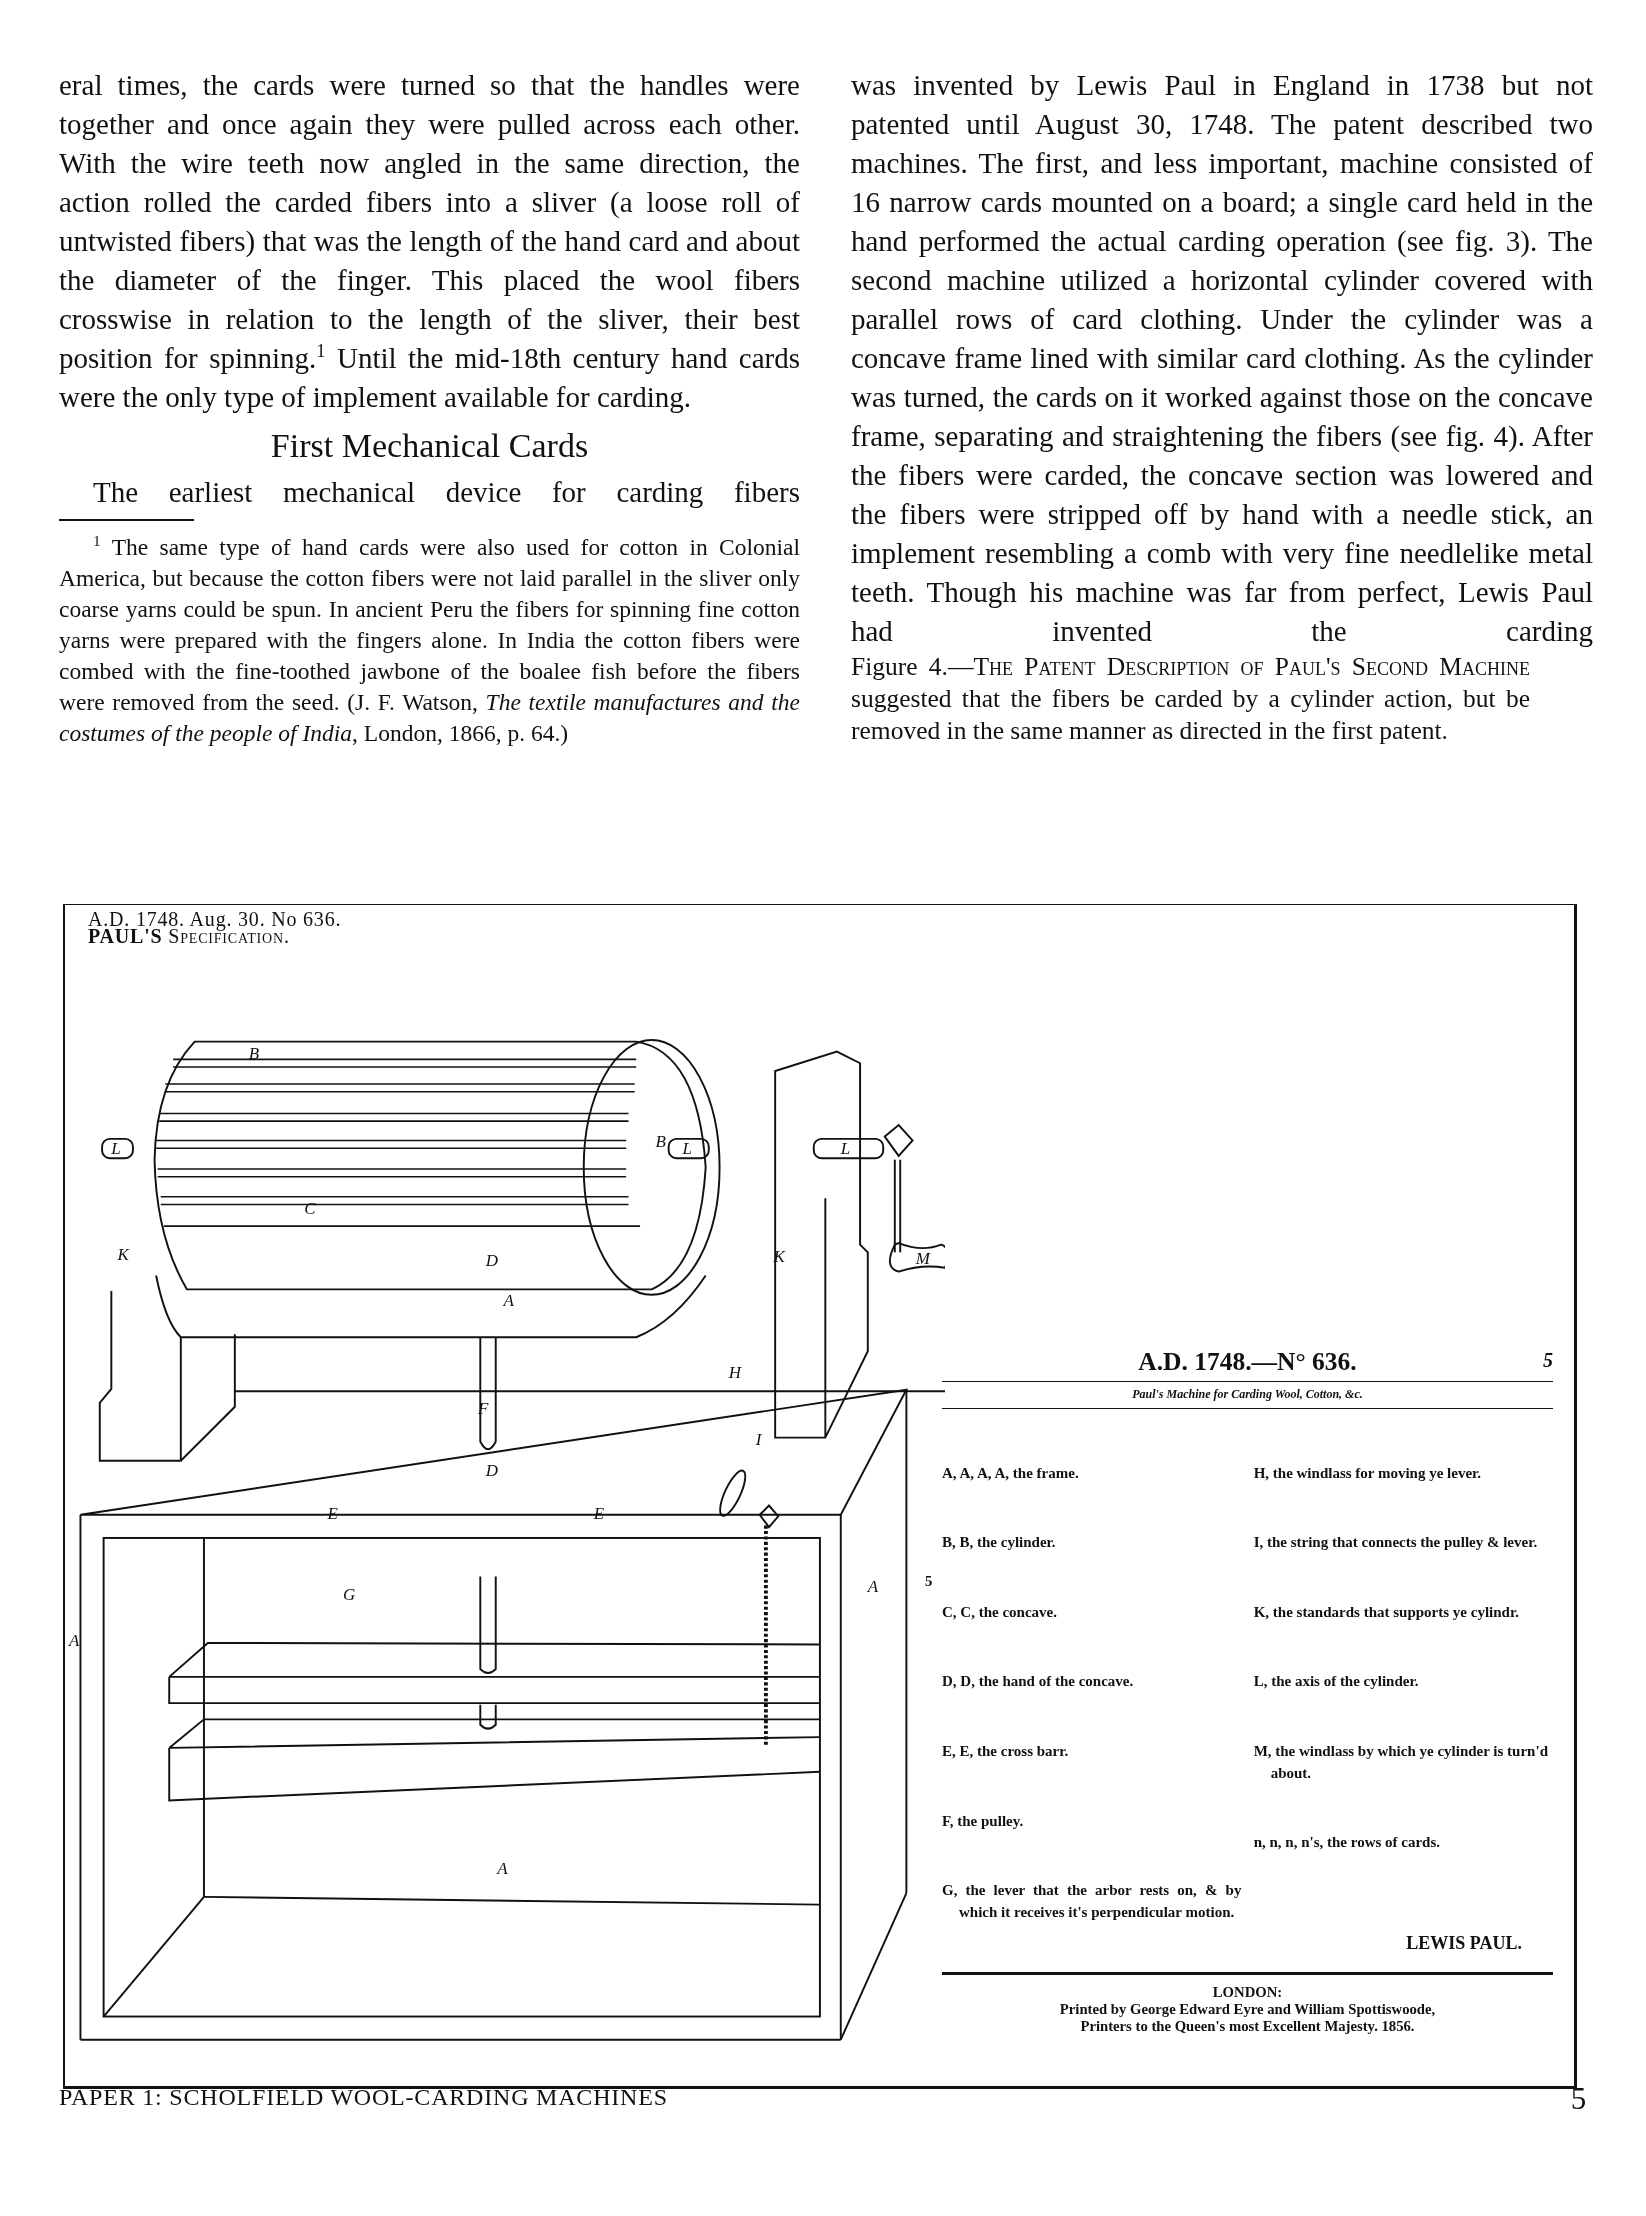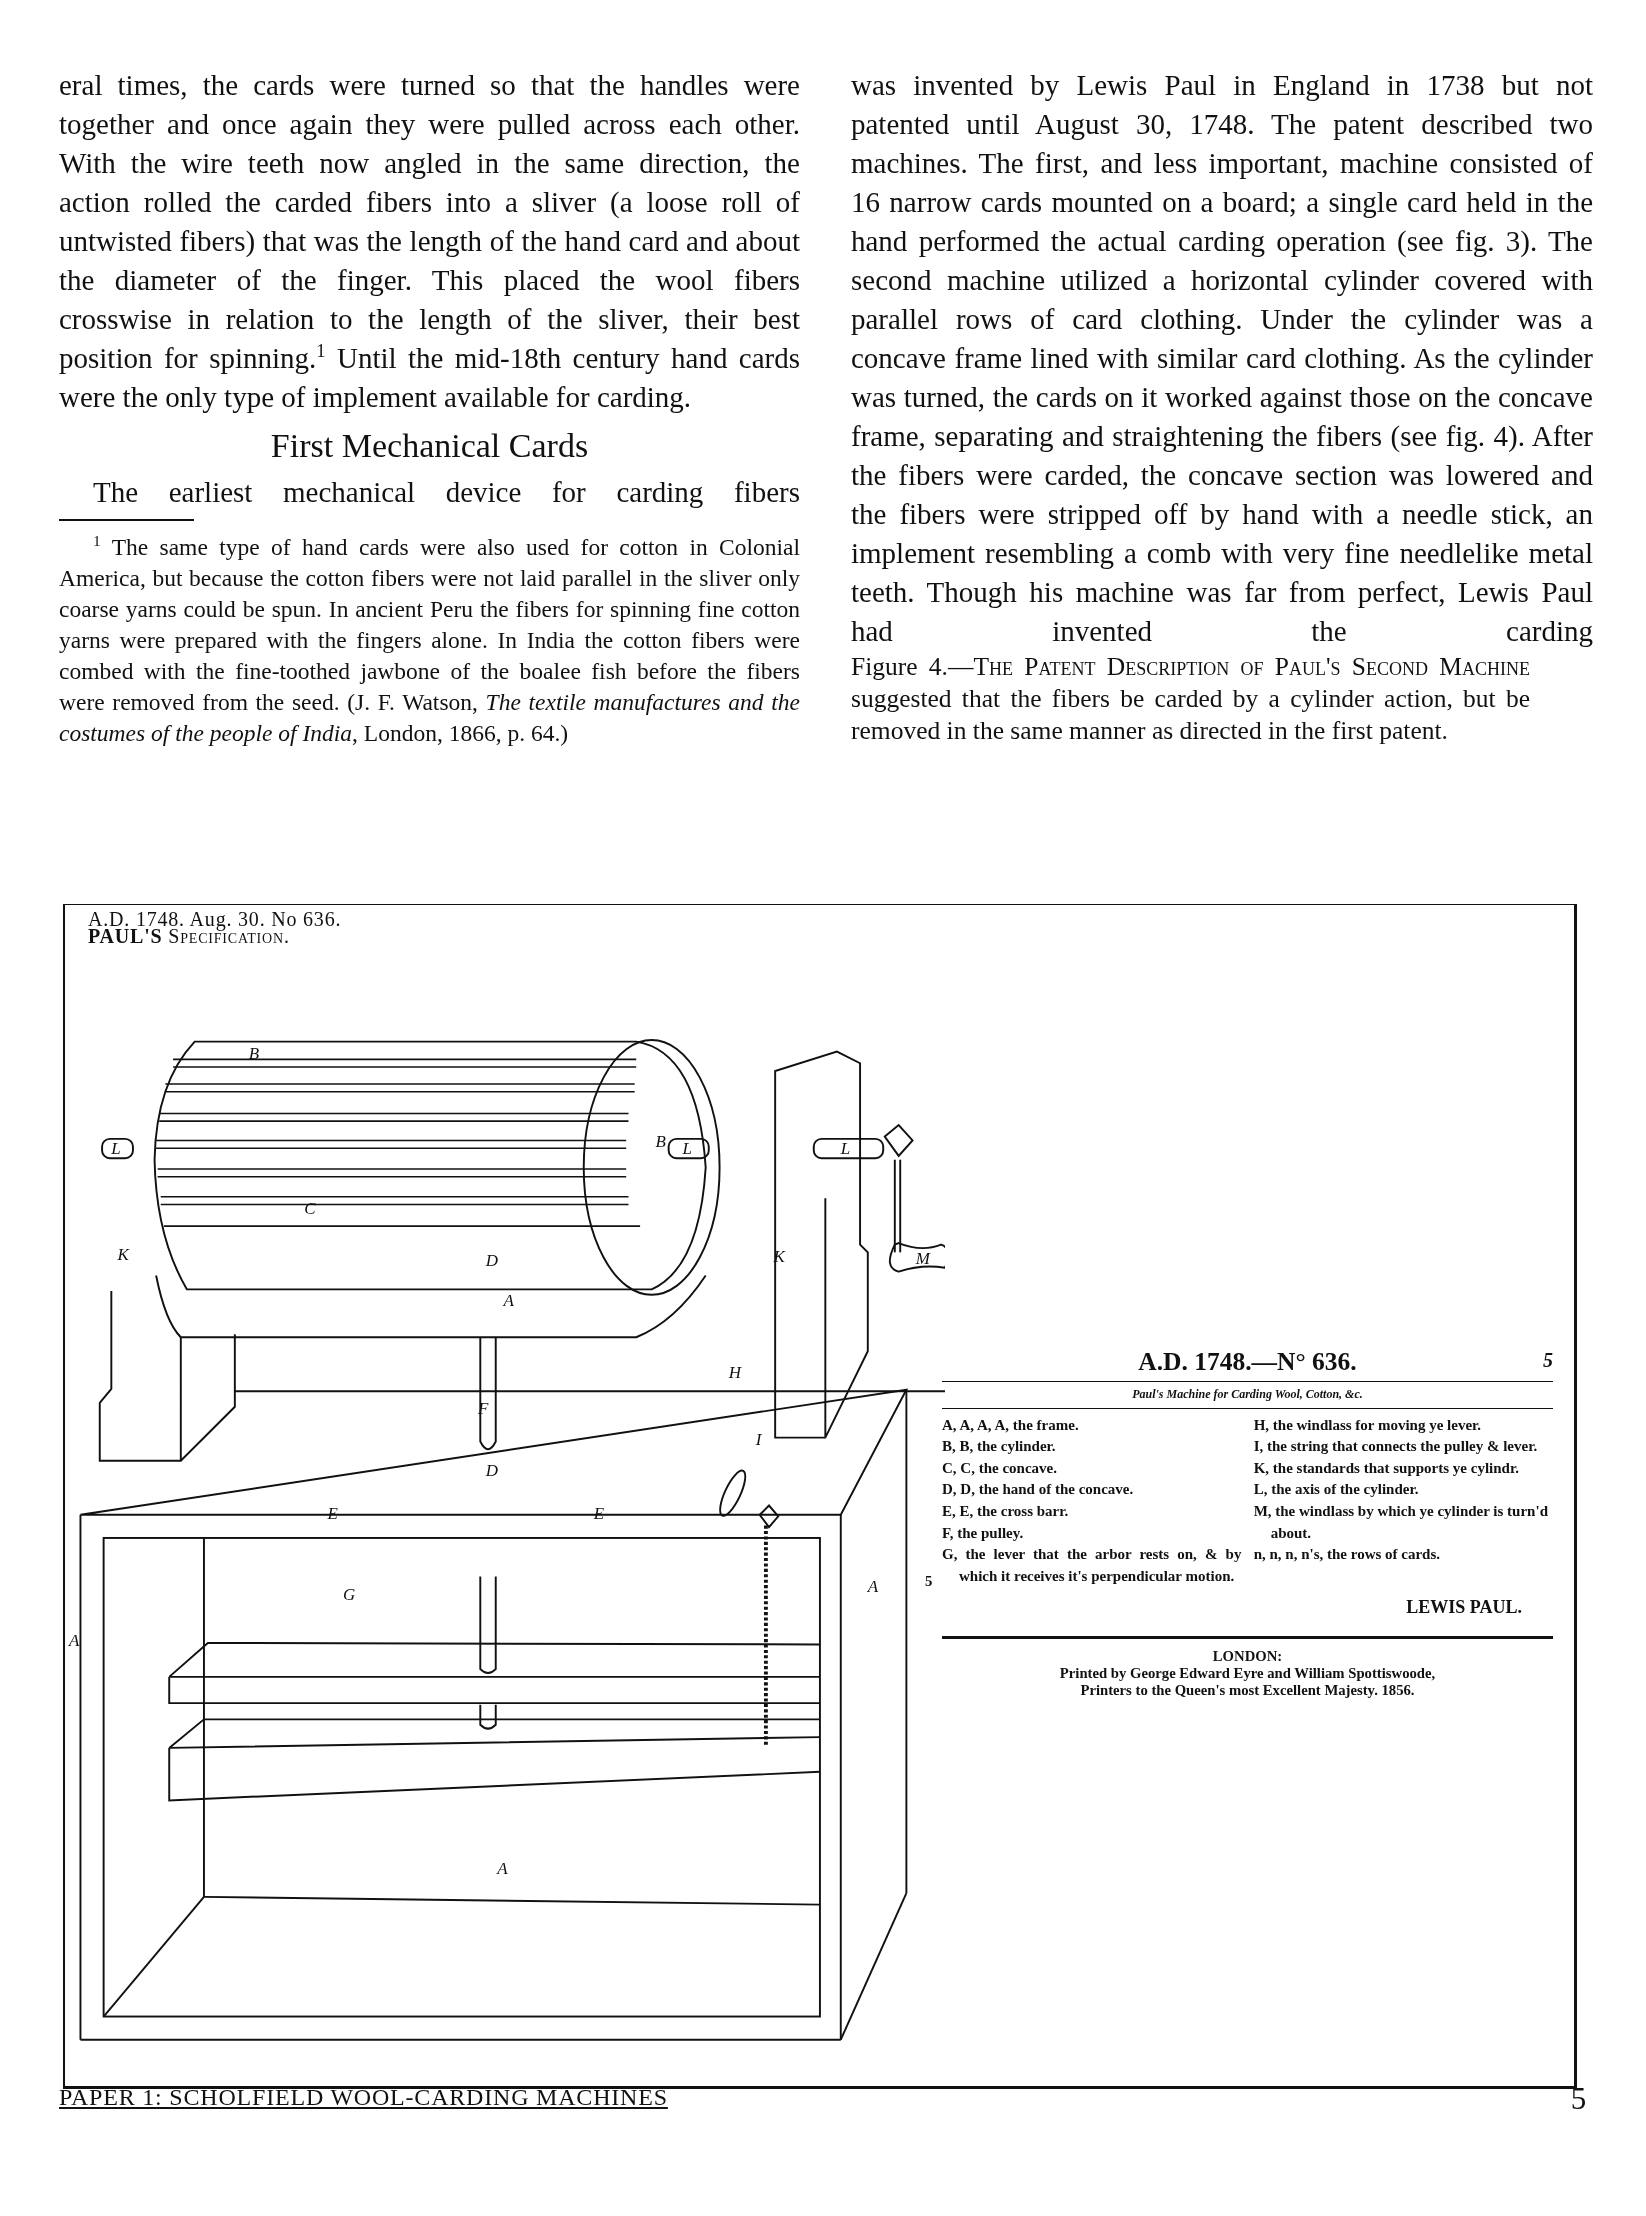--- a/index.html
+++ b/index.html
@@ -25,29 +25,29 @@
   #fig-header .l2 { font-weight:bold; }
   #drawing { position:absolute; left:0; top:0; }
   .lbl { font-family:"Liberation Serif",serif; font-style:italic; font-size:22px; fill:#111; }
   #legend { position:absolute; left:877px; top:440px; width:611px; font-size:15px; line-height:21.6px; }
   #legend-title { text-align:center; font-size:25.5px; font-weight:bold; line-height:34px; }
   #legend-page { position:absolute; right:0; top:4.6px; font-size:20px; font-weight:bold; font-style:italic; }
   .rule { border-top:1.5px solid #111; margin:1.5px 0; }
   #legend-sub { text-align:center; font-style:italic; font-weight:bold; font-size:12px; line-height:23px; }
   .legend-cols { display:flex; justify-content:space-between; margin-top:6.2px; }
   .legend-col { width:49%; }
-  .legend-col div { font-weight:bold; }
+  .legend-col div { font-weight:bold;margin-top:48px; }
   .hang { padding-left:17px; text-indent:-17px; }
   #legend-sign { text-align:right; font-weight:bold; font-size:18px; margin-top:10px; margin-right:31px; }
   #legend-bottom-rule { border-top:3.9px solid #111; margin-top:17px; }
   #imprint { text-align:center; font-weight:bold; font-size:14.7px; line-height:17px; margin-top:9.3px; }
   #linemark { position:absolute; left:-17px; top:156px; font-size:14.7px; font-weight:bold; }
   
   #page-footer { position:absolute; left:59px; top:2084px; width:1528px; font-size:24px; letter-spacing:0.8px; }
-  #running-head { position:absolute; left:0; top:0;text-decoration:underline; }
+  #running-head { position:absolute; left:0; top:0; }
   #page-number { position:absolute; right:0; top:-3.1px; font-size:31px; }
 </style>
 </head>
 <body>
 
 <div class="col" id="left-col">
   <p><span>eral times, the cards were turned so that the handles were together and once again they were pulled across each other. With the wire teeth now angled in the same direction, the action rolled the carded fibers into a sliver (a loose roll of untwisted fibers) that was the length of the hand card and about the diameter of the finger. This placed the wool fibers crosswise in relation to the length of the sliver, their best position for spinning.</span><sup>1</sup><span> Until the mid-18th century hand cards were the only type of implement available for carding.</span></p>
   <div class="heading">First Mechanical Cards</div>
   <p class="indent" style="text-align-last:justify;">The earliest mechanical device for carding fibers</p>
   <div class="fn-rule"></div>

